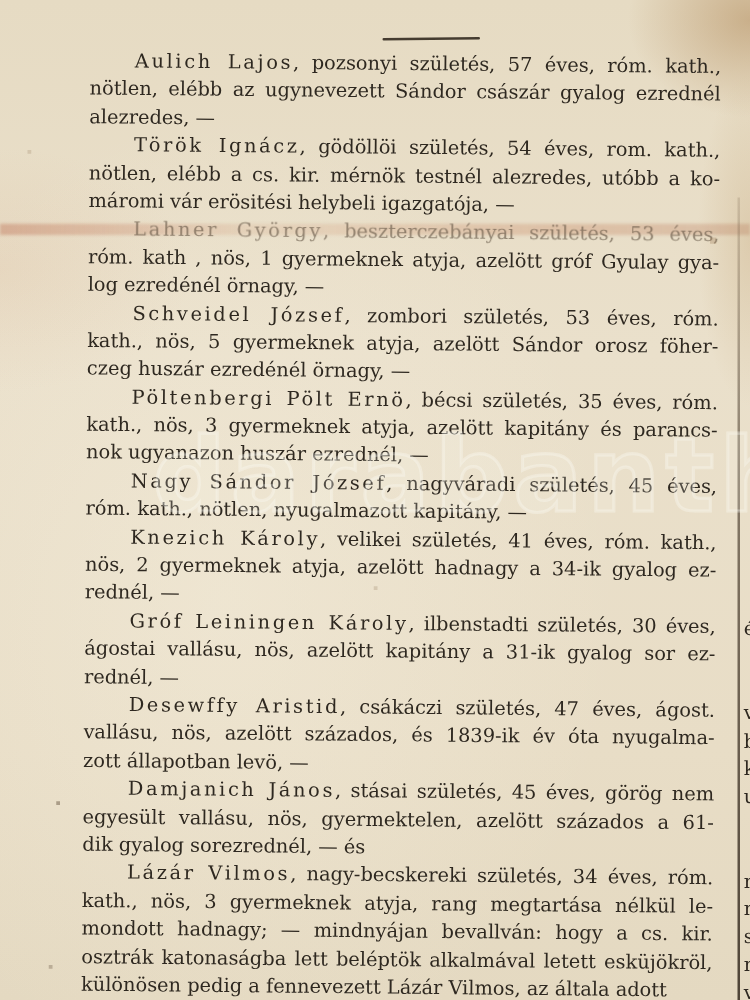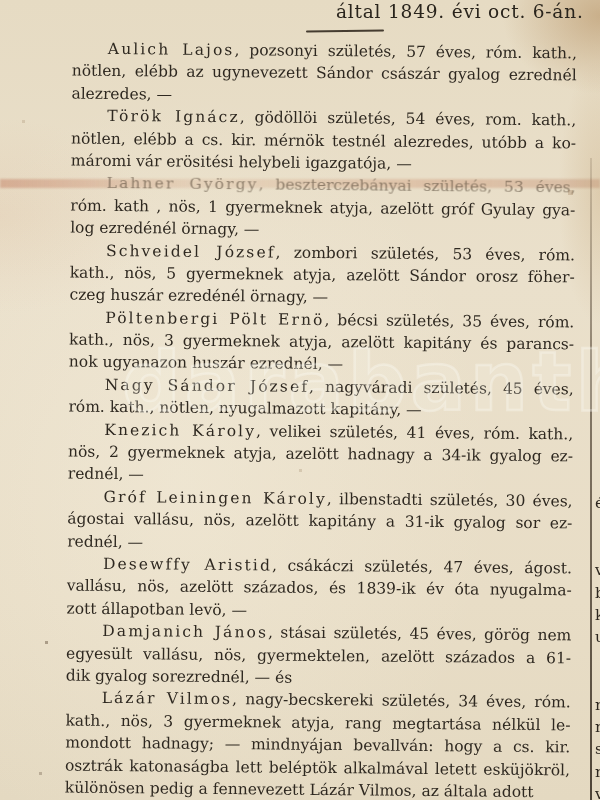--- a/index.html
+++ b/index.html
@@ -65,21 +65,20 @@
       23px 121px 0 1px rgba(140,115,80,0.22),
       300px 470px 0 1px rgba(130,105,75,0.22),
       570px 192px 0 2px rgba(150,115,80,0.28);
   }
 </style>
 </head>
 <body>
 
 <div id="page" style="--paper: #e8decb; --ink: #2e2820; --crease: #b7603f; --stain: #ad8452; --watermark_white: #fcf9f1;">
   <div id="crease"></div>
-  <div id="header-date">által 1849. évi oct. 6-án.</div>
   <div id="header-rule"></div>
   <div id="text-block">
       <div class="para">
         <div class="line firstline"><span class="name">Aulich Lajos</span><span>, pozsonyi születés, 57 éves, róm. kath.,</span></div>
         <div class="line">nötlen, elébb az ugynevezett Sándor császár gyalog ezrednél</div>
         <div class="line lastline">alezredes, —</div>
       </div>
       <div class="para">
         <div class="line firstline"><span class="name">Török Ignácz</span><span>, gödöllöi születés, 54 éves, rom. kath.,</span></div>
         <div class="line">nötlen, elébb a cs. kir. mérnök testnél alezredes, utóbb a ko-</div>

